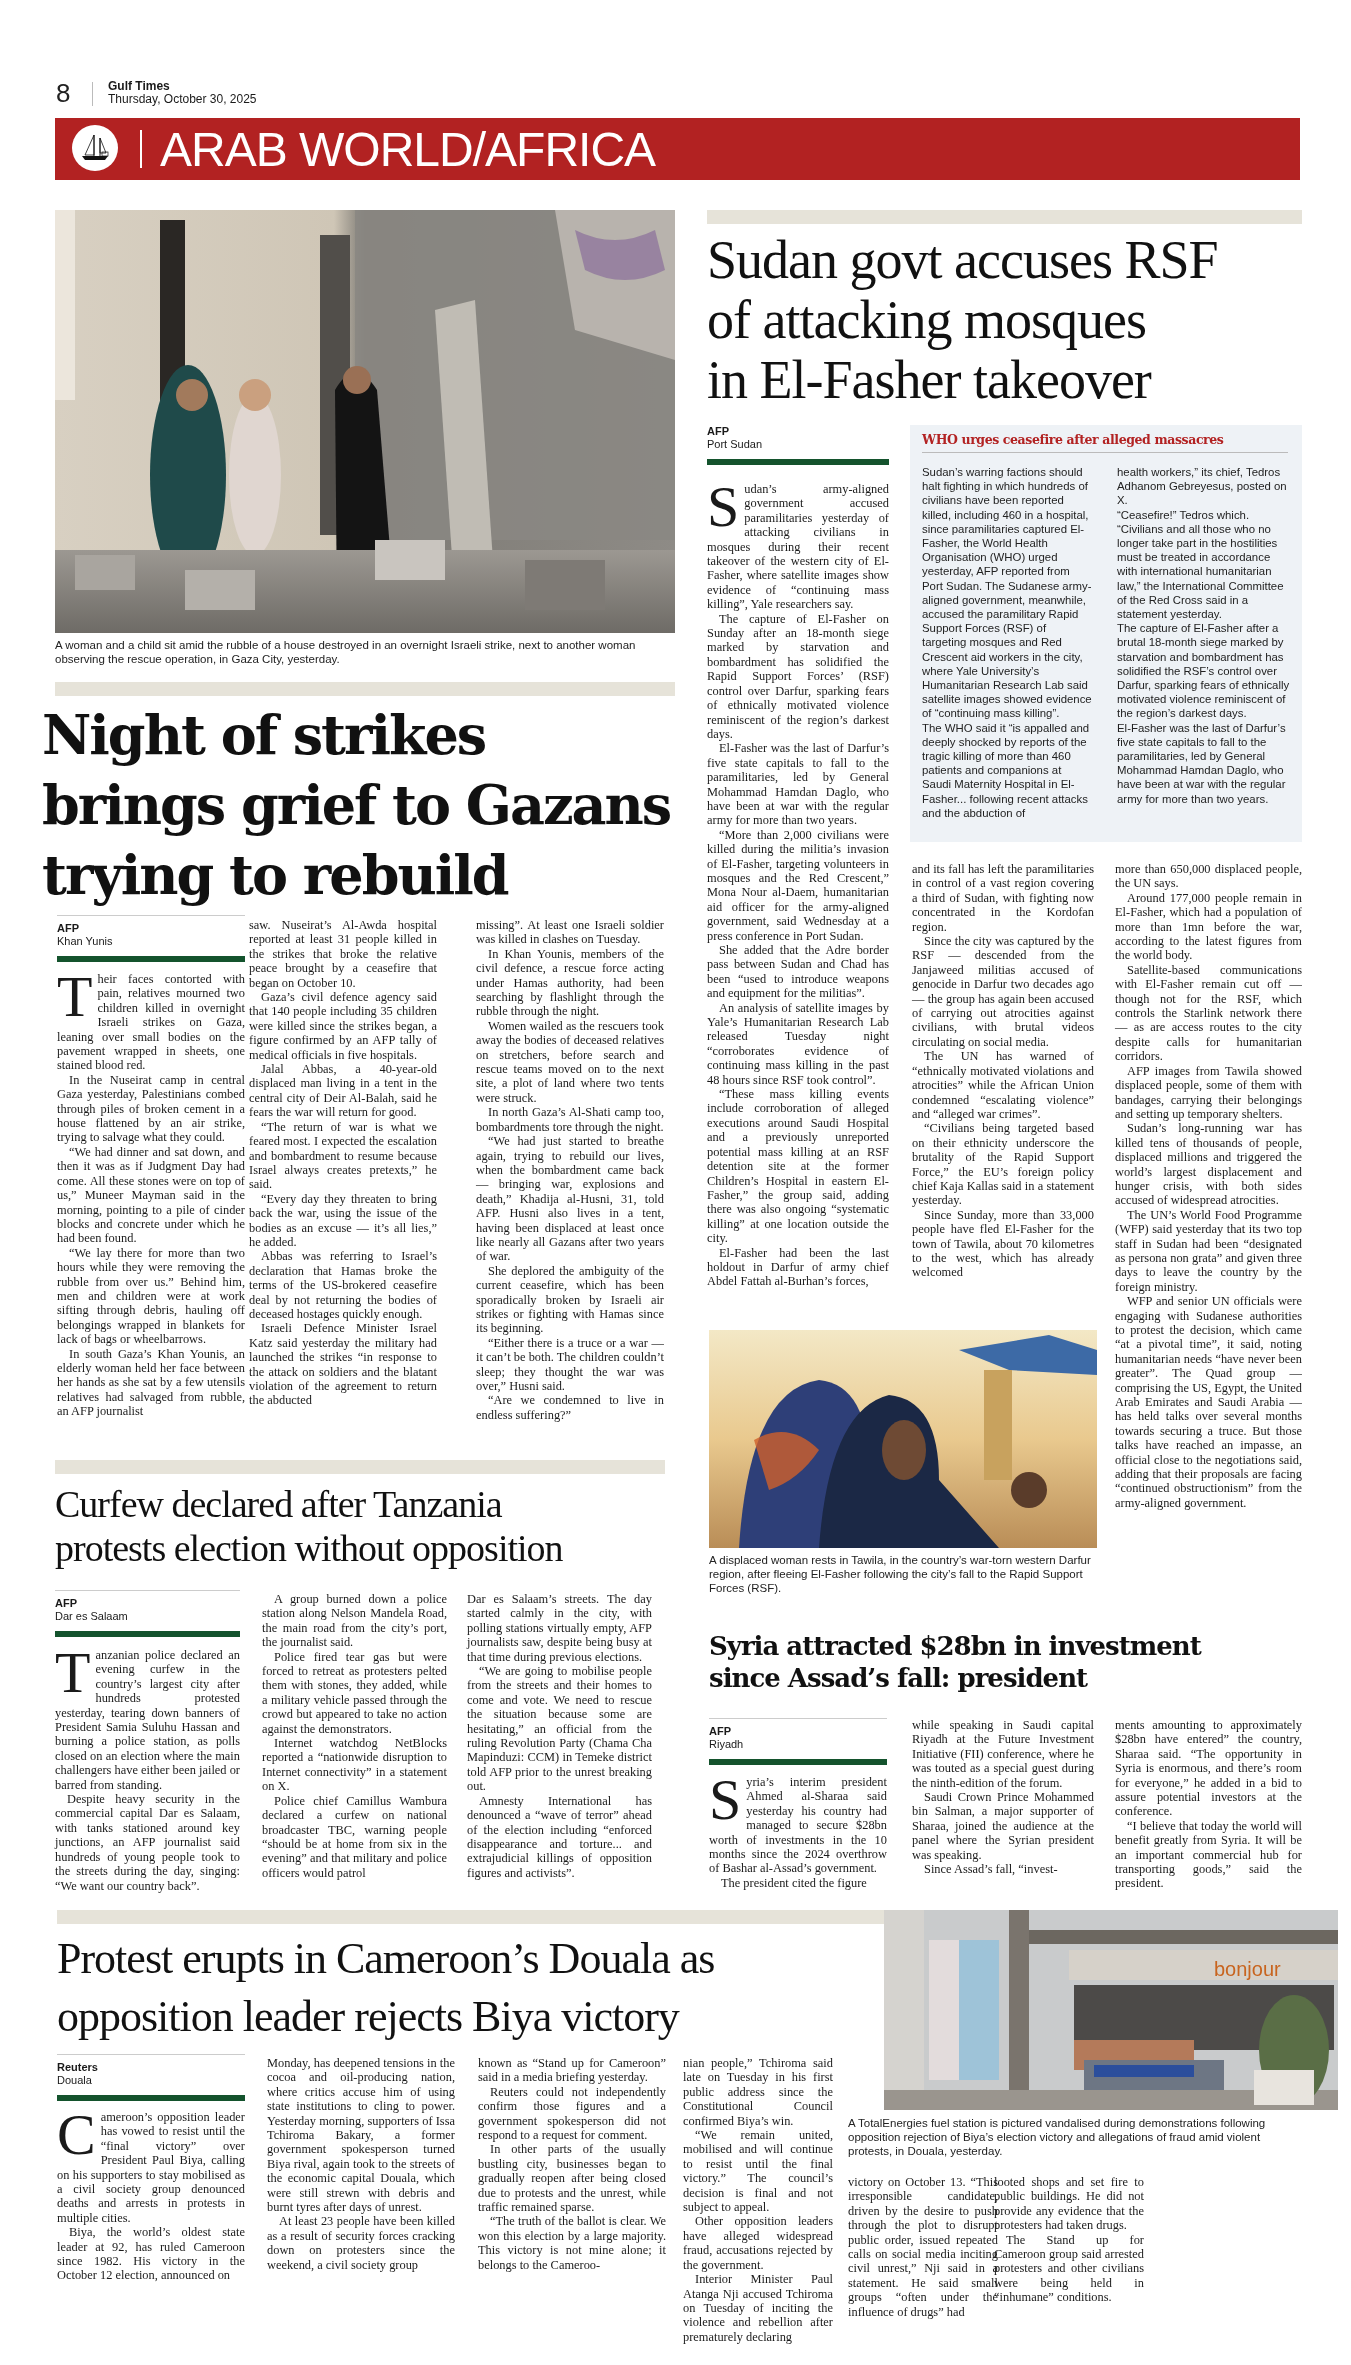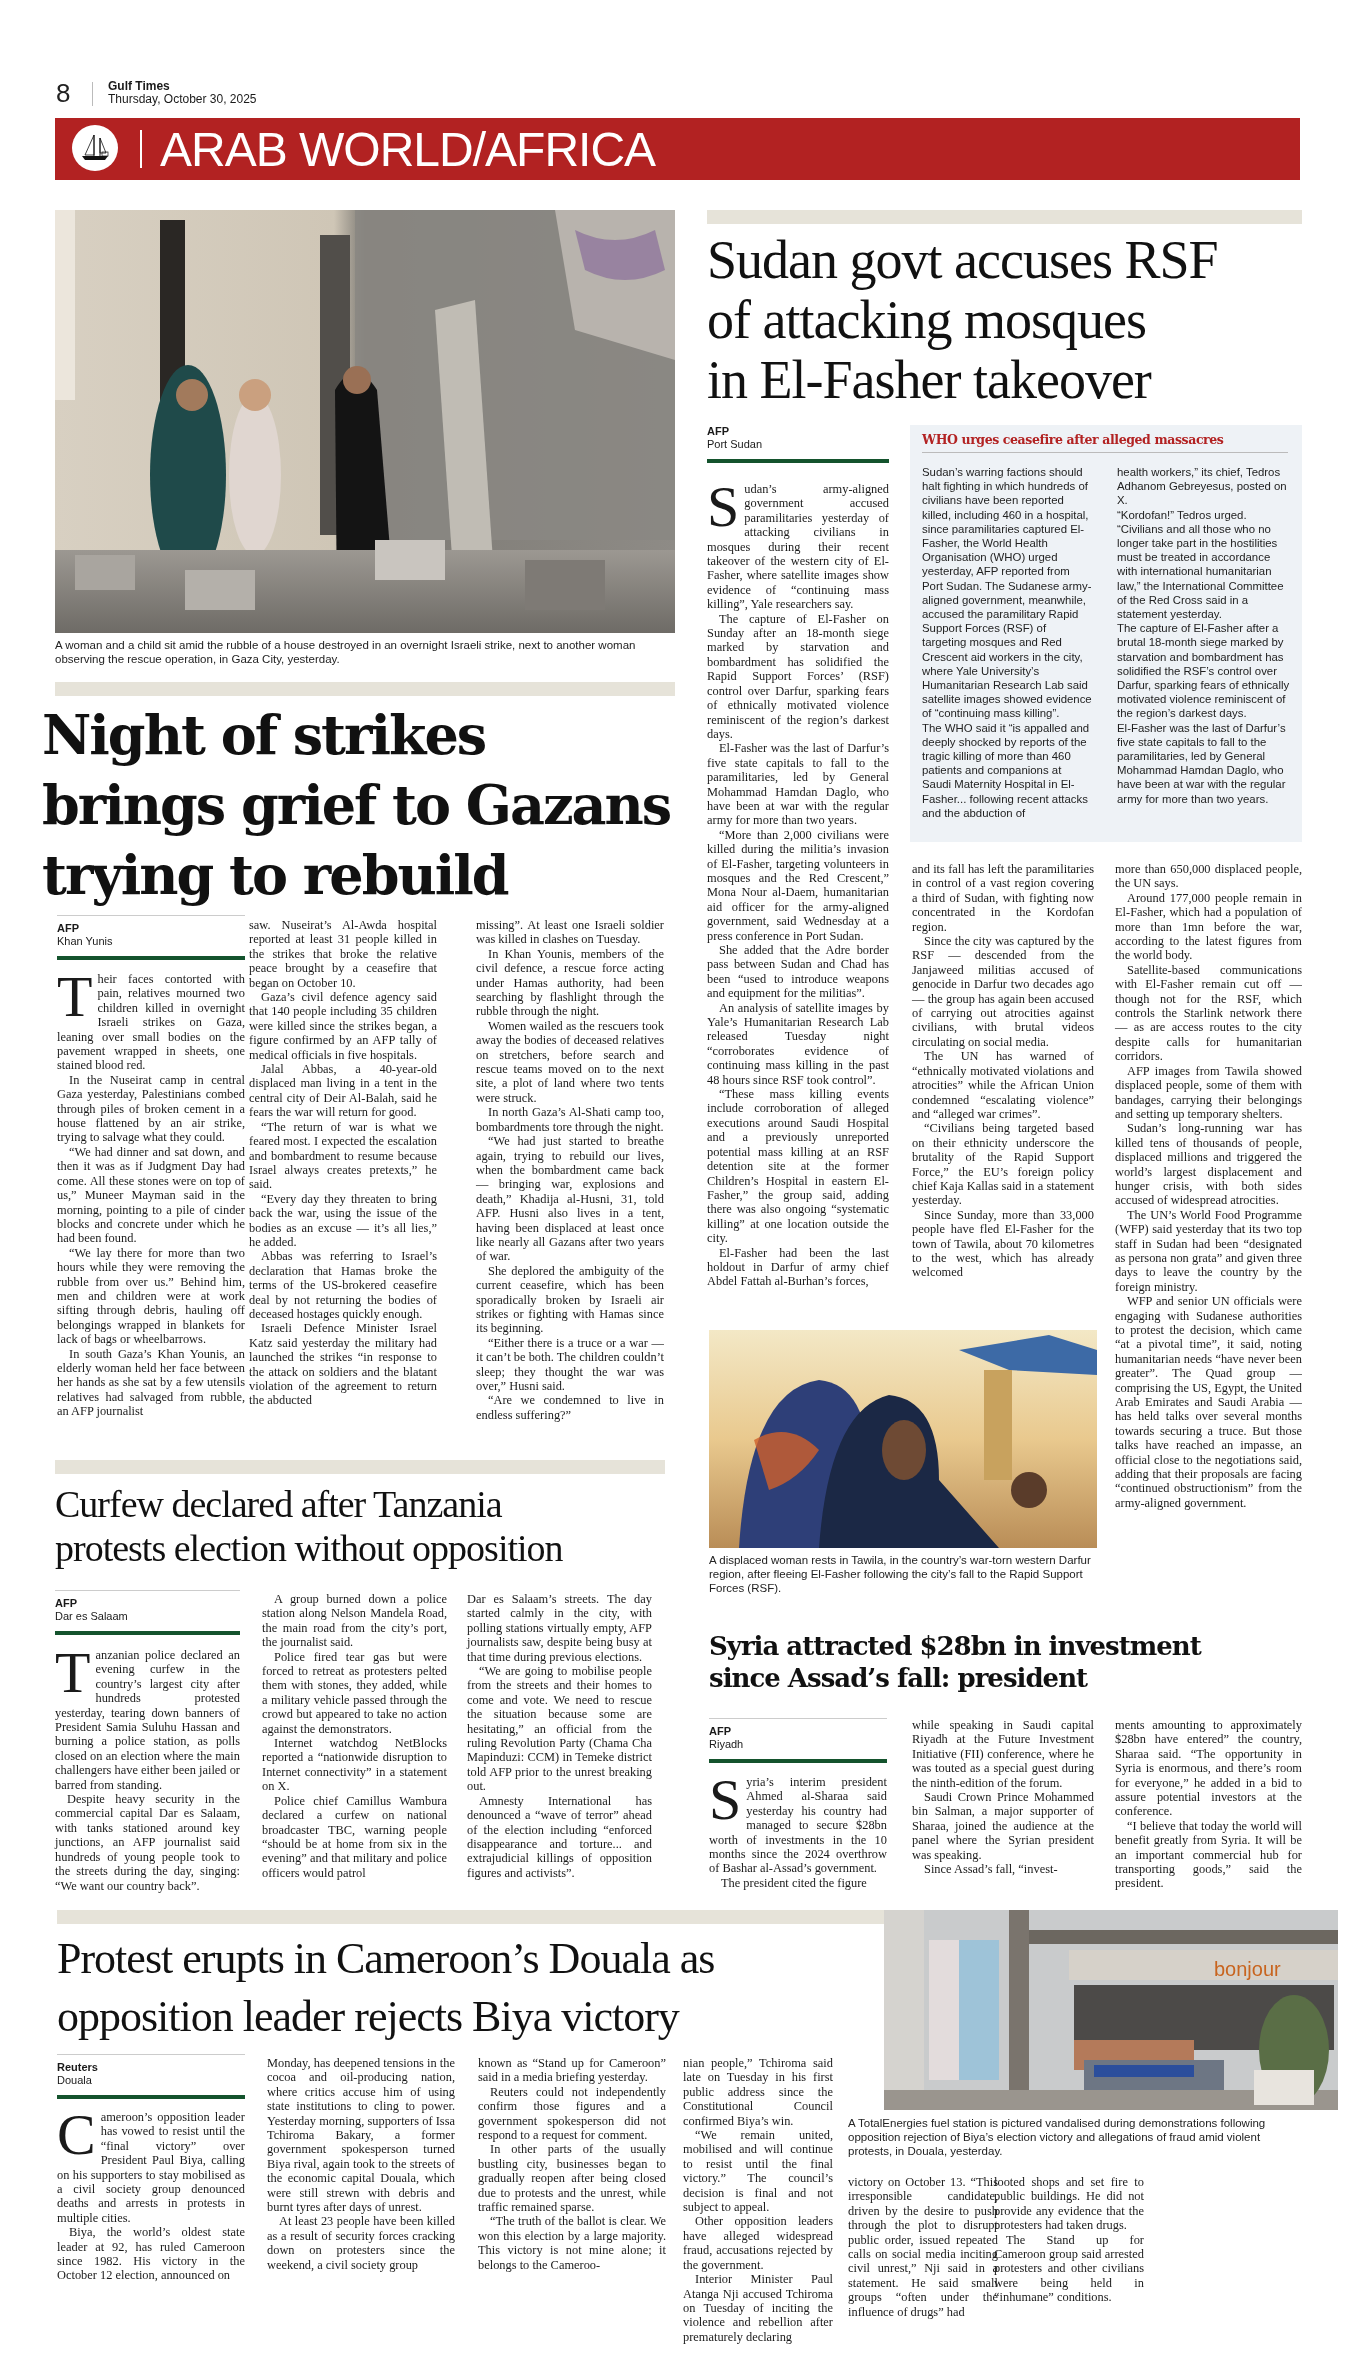--- a/index.html
+++ b/index.html
@@ -16,21 +16,21 @@
   .section{left:160px;top:122px;font-family:"Liberation Sans",sans-serif;font-weight:300;font-size:48px;line-height:56px;color:#fff;letter-spacing:-1px;}
   
   .greyrule{height:14px;background:#e6e3d9;}
   
   .photo{overflow:hidden;}
   .caption{font-family:"Liberation Sans",sans-serif;font-size:11.5px;line-height:14px;color:#222;}
   
   .hl-bold{font-family:"DejaVu Serif",serif;font-weight:bold;letter-spacing:-2px;color:#111;}
   .hl-light{font-family:"Liberation Serif",serif;font-weight:normal;color:#111;letter-spacing:-1px;}
   
-  .byline{border-top:1px solid #ccc;border-bottom:4px solid #14532d;padding:6px 0 8px;font-family:"Liberation Sans",sans-serif;}
+  .byline{border-top:1px solid #ccc;border-bottom:6px solid #14532d;padding:6px 0 8px;font-family:"Liberation Sans",sans-serif;}
   .byline .agency{font-weight:bold;font-size:11px;line-height:13px;}
   .byline .place{font-size:11px;line-height:13px;}
   
   .col{font-family:"Liberation Serif",serif;font-size:12.4px;line-height:14.4px;text-align:justify;color:#1a1a1a;hyphens:auto;}
   .col p{margin:0;text-indent:12px;}
   .col p.first{text-indent:0;}
   .dropcap{float:left;font-family:"Liberation Serif",serif;font-size:58px;line-height:44px;padding:3px 5px 0 0;}
   
   .sidebox{background:#eef2f6;}
   .side-title{font-family:"DejaVu Serif",serif;font-weight:bold;color:#b22222;font-size:12.5px;line-height:16px;border-bottom:1px solid #bbb;padding-bottom:4px;letter-spacing:-0.4px;}
@@ -155,21 +155,21 @@
 </div>
 
 <div class="abs sidebox" style="left:910px;top:425px;width:392px;height:417px;"></div>
 <div class="abs side-title" style="left:922px;top:432px;width:366px;">WHO urges ceasefire after alleged massacres</div>
 <div class="abs side-col" style="left:922px;top:465px;width:170px;">
   <p>Sudan’s warring factions should halt fighting in which hundreds of civilians have been reported killed, including 460 in a hospital, since paramilitaries captured El-Fasher, the World Health Organisation (WHO) urged yesterday, AFP reported from Port Sudan. The Sudanese army-aligned government, meanwhile, accused the paramilitary Rapid Support Forces (RSF) of targeting mosques and Red Crescent aid workers in the city, where Yale University’s Humanitarian Research Lab said satellite images showed evidence of “continuing mass killing”.</p>
   <p>The WHO said it “is appalled and deeply shocked by reports of the tragic killing of more than 460 patients and companions at Saudi Maternity Hospital in El-Fasher... following recent attacks and the abduction of</p>
 </div>
 <div class="abs side-col" style="left:1117px;top:465px;width:175px;">
   <p>health workers,” its chief, Tedros Adhanom Gebreyesus, posted on X.</p>
-  <p>“Kordofan!” Tedros urged.</p>
+  <p>“Ceasefire!” Tedros which.</p>
   <p>“Civilians and all those who no longer take part in the hostilities must be treated in accordance with international humanitarian law,” the International Committee of the Red Cross said in a statement yesterday.</p>
   <p>The capture of El-Fasher after a brutal 18-month siege marked by starvation and bombardment has solidified the RSF’s control over Darfur, sparking fears of ethnically motivated violence reminiscent of the region’s darkest days.</p>
   <p>El-Fasher was the last of Darfur’s five state capitals to fall to the paramilitaries, led by General Mohammad Hamdan Daglo, who have been at war with the regular army for more than two years.</p>
 </div>
 
 <div class="abs col" style="left:912px;top:862px;width:182px;">
   <p class="first">and its fall has left the paramilitaries in control of a vast region covering a third of Sudan, with fighting now concentrated in the Kordofan region.</p>
   <p>Since the city was captured by the RSF — descended from the Janjaweed militias accused of genocide in Darfur two decades ago — the group has again been accused of carrying out atrocities against civilians, with brutal videos circulating on social media.</p>
   <p>The UN has warned of “ethnically motivated violations and atrocities” while the African Union condemned “escalating violence” and “alleged war crimes”.</p>
   <p>“Civilians being targeted based on their ethnicity underscore the brutality of the Rapid Support Force,” the EU’s foreign policy chief Kaja Kallas said in a statement yesterday.</p>

